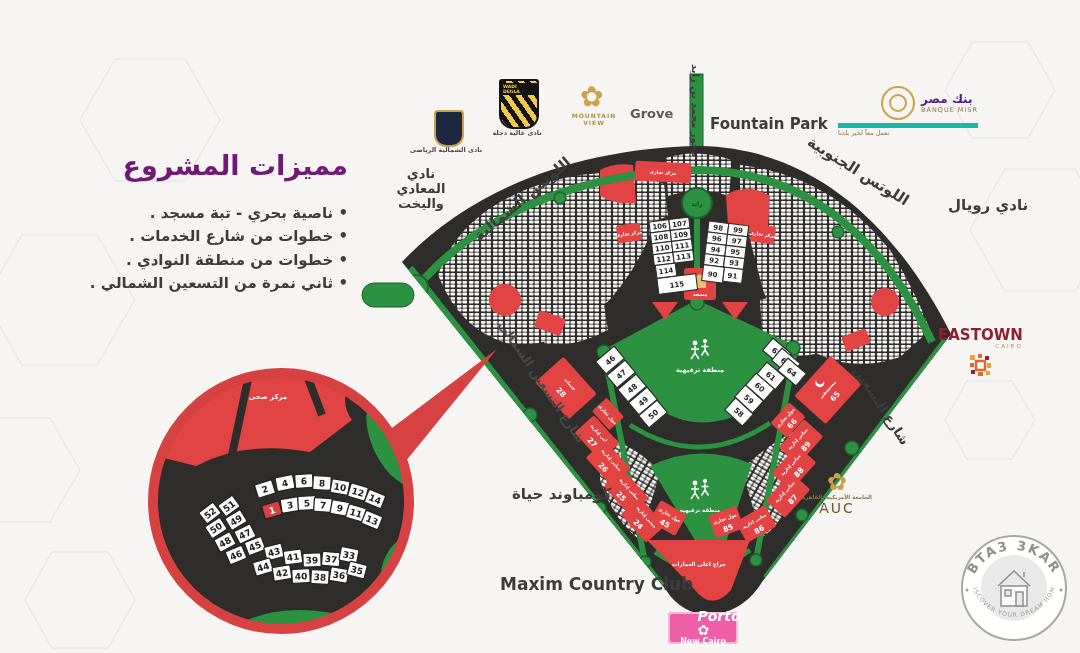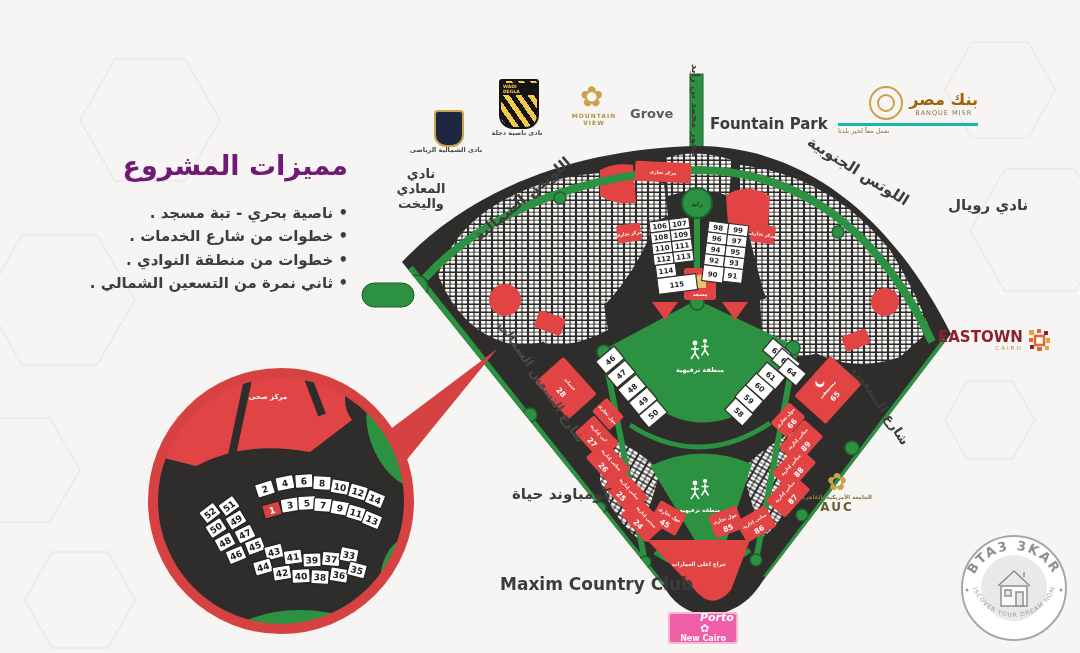--- a/index.html
+++ b/index.html
@@ -19,34 +19,34 @@
         border:2px solid #c9a24b;border-radius:4px 4px 12px 12px;}
   .shield-wd{position:absolute;left:499px;top:79px;width:36px;height:46px;
         background:repeating-linear-gradient(55deg,#f2c94c,#f2c94c 5px,#141414 5px,#141414 10px);
         border:2px solid #141414;border-radius:3px 3px 14px 14px;display:flex;align-items:flex-start;justify-content:center;}
   .shield-wd span{background:#141414;color:#f2c94c;font-size:4.5px;font-weight:bold;padding:1px 2px;margin-top:2px;}
   .mv-ico{position:absolute;left:580px;top:80px;font-size:28px;color:#c9a24b;}
   .bm{position:absolute;left:838px;top:86px;width:140px;}
   .bm-row{display:flex;align-items:center;gap:6px;justify-content:flex-end;}
   .bm-med{width:30px;height:30px;border-radius:50%;border:2px solid #c9a24b;position:relative;}
   .bm-med:after{content:"";position:absolute;left:6px;top:6px;width:14px;height:14px;border:2px solid #c9a24b;border-radius:50%;}
-  .bm-ar{color:#a16207;font-size:16px;font-weight:bold;}
+  .bm-ar{color:#4c1d95;font-size:12px;font-weight:bold;}
   .bm-en{color:#8a7340;font-size:6.5px;letter-spacing:1px;text-align:center;}
-  .bm-tag{border-top:3px solid #14b8a6;margin-top:3px;padding-top:1px;color:#8a7340;font-size:6.5px;
+  .bm-tag{border-top:5px solid #14b8a6;margin-top:3px;padding-top:1px;color:#8a7340;font-size:6.5px;
           text-align:left;direction:rtl;}
-  .eastown{position:absolute;left:938px;top:328px;display:flex;align-items:center;gap:4px;}
+  .eastown{position:absolute;left:938px;top:328px;display:flex;align-items:center;gap:4px;flex-direction:column;}
   .eastown .nm{color:#8e2130;font-weight:bold;font-size:15px;line-height:1;}
   .eastown .sub{color:#b08f3e;font-size:5.5px;letter-spacing:2px;text-align:right;}
   .auc{position:absolute;left:792px;top:470px;width:90px;text-align:center;}
   .auc .ros{font-size:24px;color:#c9a24b;line-height:1;}
   .auc .ar{font-size:5.5px;color:#8a7340;font-weight:bold;}
-  .auc .en{font-size:12px;color:#6b5a2e;font-weight:bold;letter-spacing:2px;}
+  .auc .en{font-size:14px;color:#6b5a2e;font-weight:normal;letter-spacing:2px;}
   .porto{position:absolute;left:668px;top:612px;width:70px;height:32px;background:#ee5fa7;border-radius:4px;
          display:flex;flex-direction:column;align-items:center;justify-content:center;box-shadow:0 0 0 2px #f8b8d8 inset;}
-  .porto .l1{color:#fff;font-weight:bold;font-style:italic;font-size:11px;line-height:1;margin-left:32px;}
+  .porto .l1{color:#fff;font-weight:bold;font-style:italic;font-size:14px;line-height:1;margin-left:32px;}
   .porto .l2{color:#fff;font-weight:bold;font-size:8px;line-height:1.2;}
   
   svg text{font-family:"DejaVu Sans",sans-serif;}
   .pcell rect{fill:#ffffff;stroke:#2e2d2b;stroke-width:1.1;}
   .pcell text{font-size:7px;font-weight:bold;fill:#1f1f1f;text-anchor:middle;}
   .scell rect{fill:#ffffff;stroke:#2e2d2b;stroke-width:1.2;}
   .scell text{font-size:7.5px;font-weight:bold;fill:#1f1f1f;text-anchor:middle;}
   .redblk rect,.redblk path{fill:#e24343;}
   .redblk .rl{font-size:4.6px;fill:#ffffff;text-anchor:middle;font-weight:bold;}
   .redblk .rn{font-size:7.5px;fill:#ffffff;text-anchor:middle;font-weight:bold;}
@@ -595,21 +595,21 @@
   <div class="lbl rtl" style="left:383px;top:166px;width:76px;text-align:center;font-size:13px;">نادي
 المعادي
 واليخت</div>
 
   <div class="shield-platinum"></div>
   <div class="cap" style="left:396px;top:146px;width:100px;font-size:6.5px;">نادى الشمالية الرياضى</div>
 
   <div class="shield-wd">
     <span>WADI DEGLA</span>
   </div>
-  <div class="cap" style="left:478px;top:129px;width:78px;font-size:6.5px;">نادى ناصية دجلة</div>
+  <div class="cap" style="left:478px;top:129px;width:78px;font-size:6.5px;">نادى عالية دجلة</div>
 
   <div class="mv-ico">✿</div>
   <div class="cap" style="left:560px;top:112px;width:68px;font-size:6px;color:#b08f3e;letter-spacing:1px;white-space:pre-line;">MOUNTAIN
 VIEW</div>
 
   <div class="lbl" style="left:630px;top:106px;font-size:13px;color:#5a5a58;">Grove</div>
   <div class="lbl" style="left:710px;top:115px;font-size:15px;">Fountain Park</div>
 
   <div class="bm">
     <div class="bm-row">

